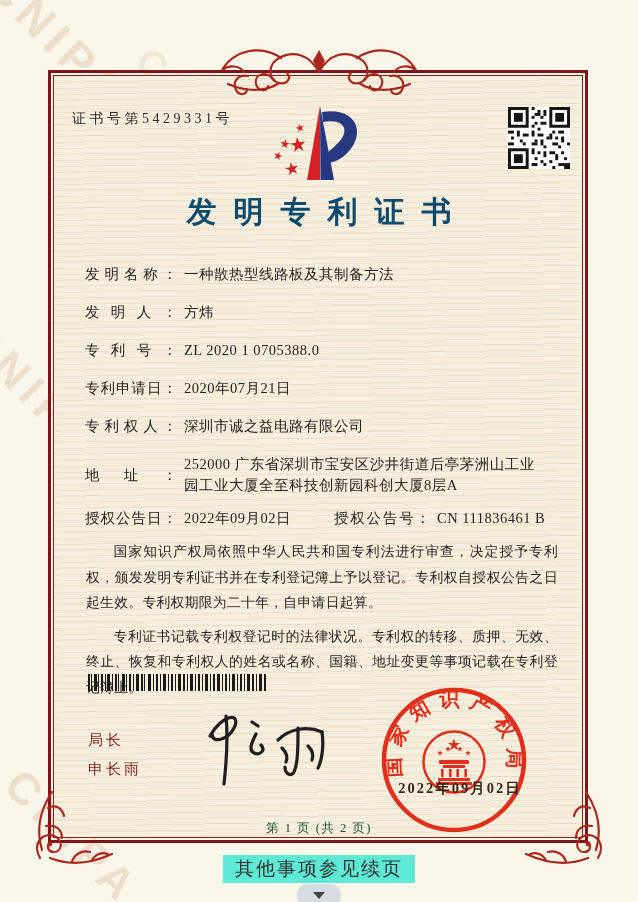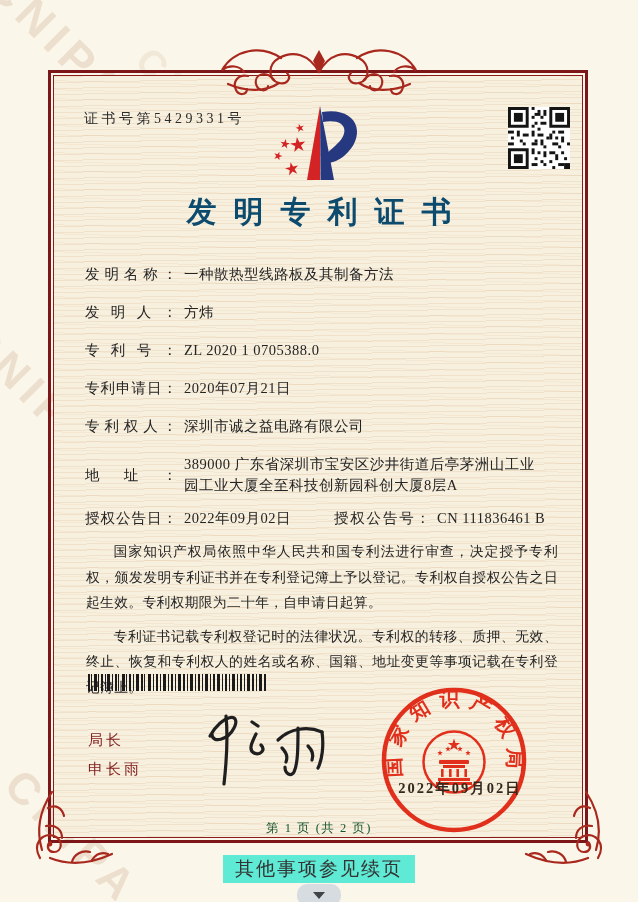--- a/index.html
+++ b/index.html
@@ -37,21 +37,21 @@
       repeating-linear-gradient(179deg, rgba(204,165,120,0.20) 0px, rgba(204,165,120,0.20) 1px, transparent 1px, transparent 6px),
       repeating-linear-gradient(181.5deg, rgba(214,178,134,0.14) 0px, rgba(214,178,134,0.14) 1px, transparent 1px, transparent 9px);
   }
 
   .ornament{position:absolute;pointer-events:none;}
   .orn-top{left:212px;top:44px;}
   .orn-bl{left:26px;top:784px;}
   .orn-br{left:520px;top:784px;transform:scaleX(-1);}
 
   .cert-no{
-    position:absolute;left:84px;top:110px;
+    position:absolute;left:72px;top:110px;
     font-size:14px;letter-spacing:3.5px;color:#2b2b2b;
   }
 
   .logo{position:absolute;left:262px;top:100px;}
   .qr{position:absolute;left:508px;top:107px;}
 
   .title{
     position:absolute;left:48px;top:192px;width:542px;
     text-align:center;font-size:30px;font-weight:bold;color:#0c4a6e;
     letter-spacing:17px;text-indent:17px;
@@ -289,21 +289,21 @@
     <div class="frow">
       <span class="flabel">专利申请日：</span>
       <span class="fvalue">2020年07月21日</span>
     </div>
     <div class="frow">
       <span class="flabel">专利权人：</span>
       <span class="fvalue">深圳市诚之益电路有限公司</span>
     </div>
     <div class="frow addr">
       <span class="flabel">地址：</span>
-      <span class="fvalue">389000 广东省深圳市宝安区沙井街道后亭茅洲山工业园工业大厦全至科技创新园科创大厦8层A</span>
+      <span class="fvalue">252000 广东省深圳市宝安区沙井街道后亭茅洲山工业园工业大厦全至科技创新园科创大厦8层A</span>
     </div>
     <div class="frow grant-row">
       <span class="flabel">授权公告日：</span>
       <span class="fvalue gd">2022年09月02日</span>
       <span class="flabel2">授权公告号：</span>
       <span class="fvalue">CN 111836461 B</span>
     </div>
   </div>
 
   <div class="paras">

